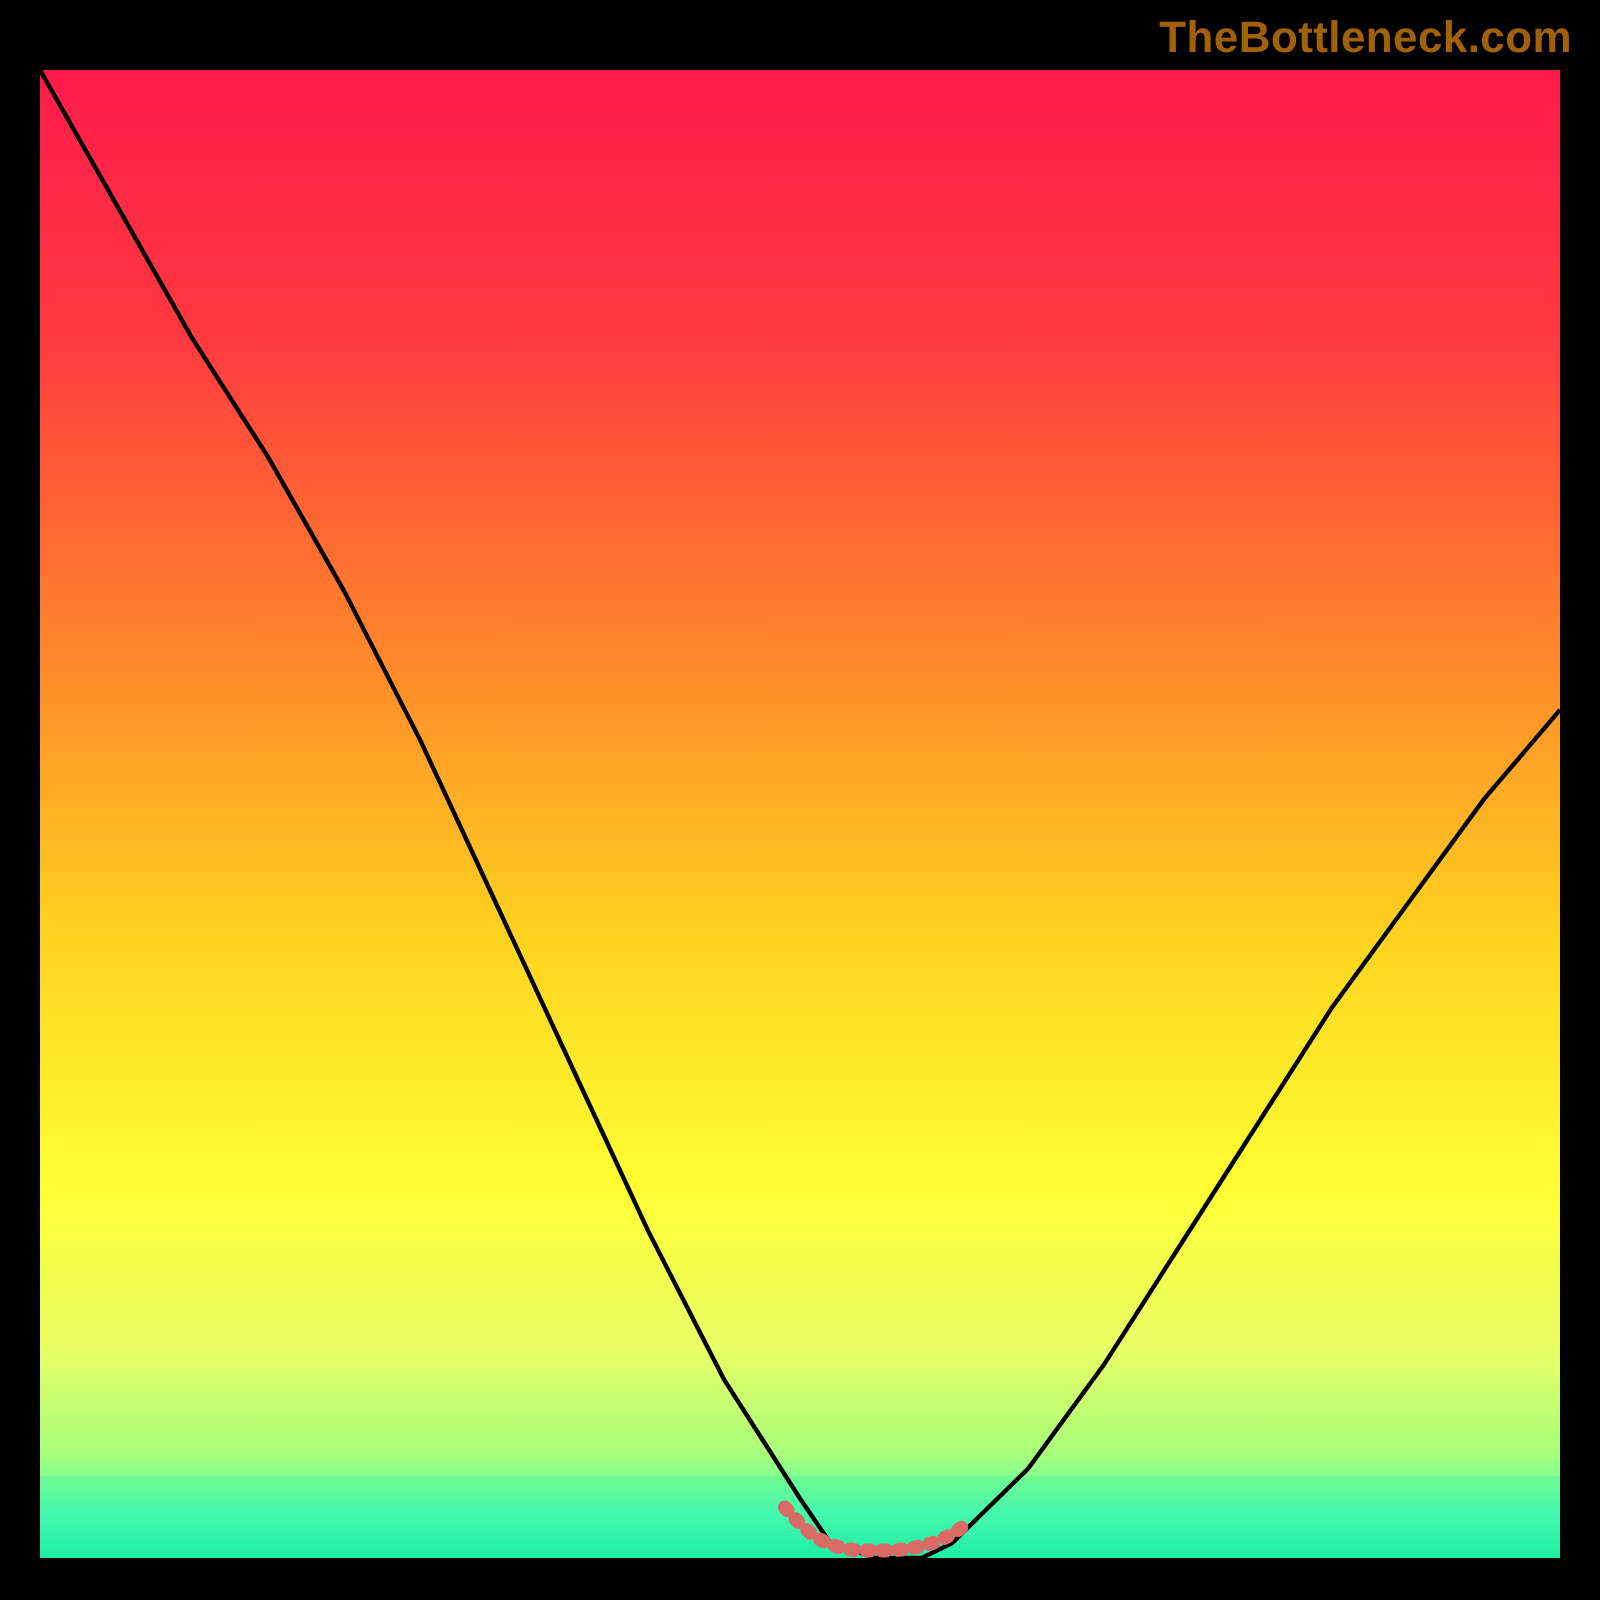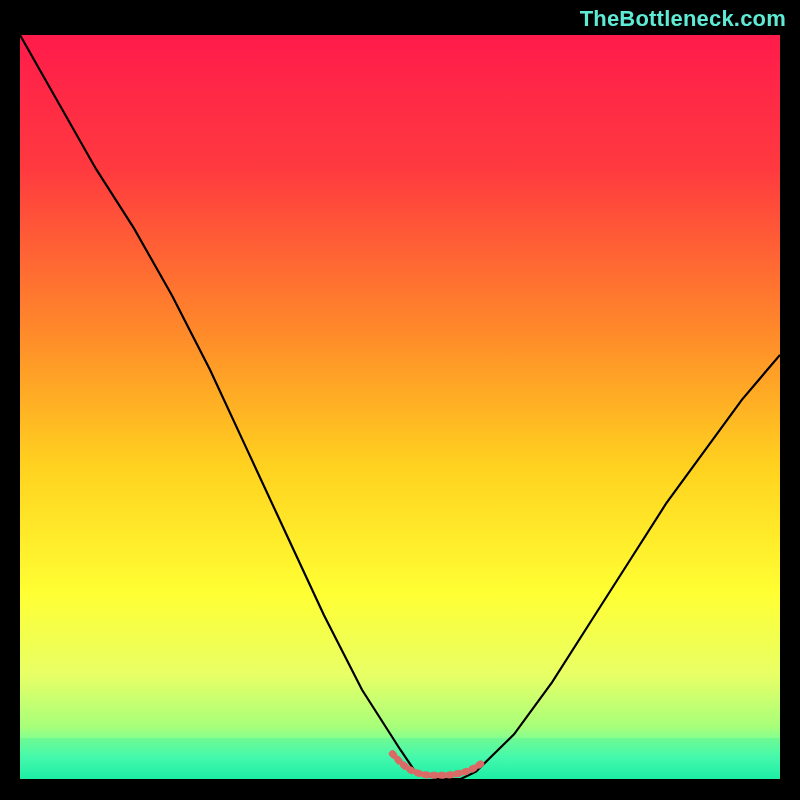--- a/index.html
+++ b/index.html
@@ -10,21 +10,21 @@
     height: 800px;
     background: #000;
   }
   .watermark {
     position: absolute;
     top: 6px;
     right: 14px;
     font-family: Arial, Helvetica, sans-serif;
     font-size: 22px;
     font-weight: 600;
-    color: #5eead4;
+    color: #a16207;
     letter-spacing: 0.2px;
   }
   .plot-outer {
     position: absolute;
     left: 20px;
     top: 35px;
     width: 760px;
     height: 744px;
     background: #000;
   }

